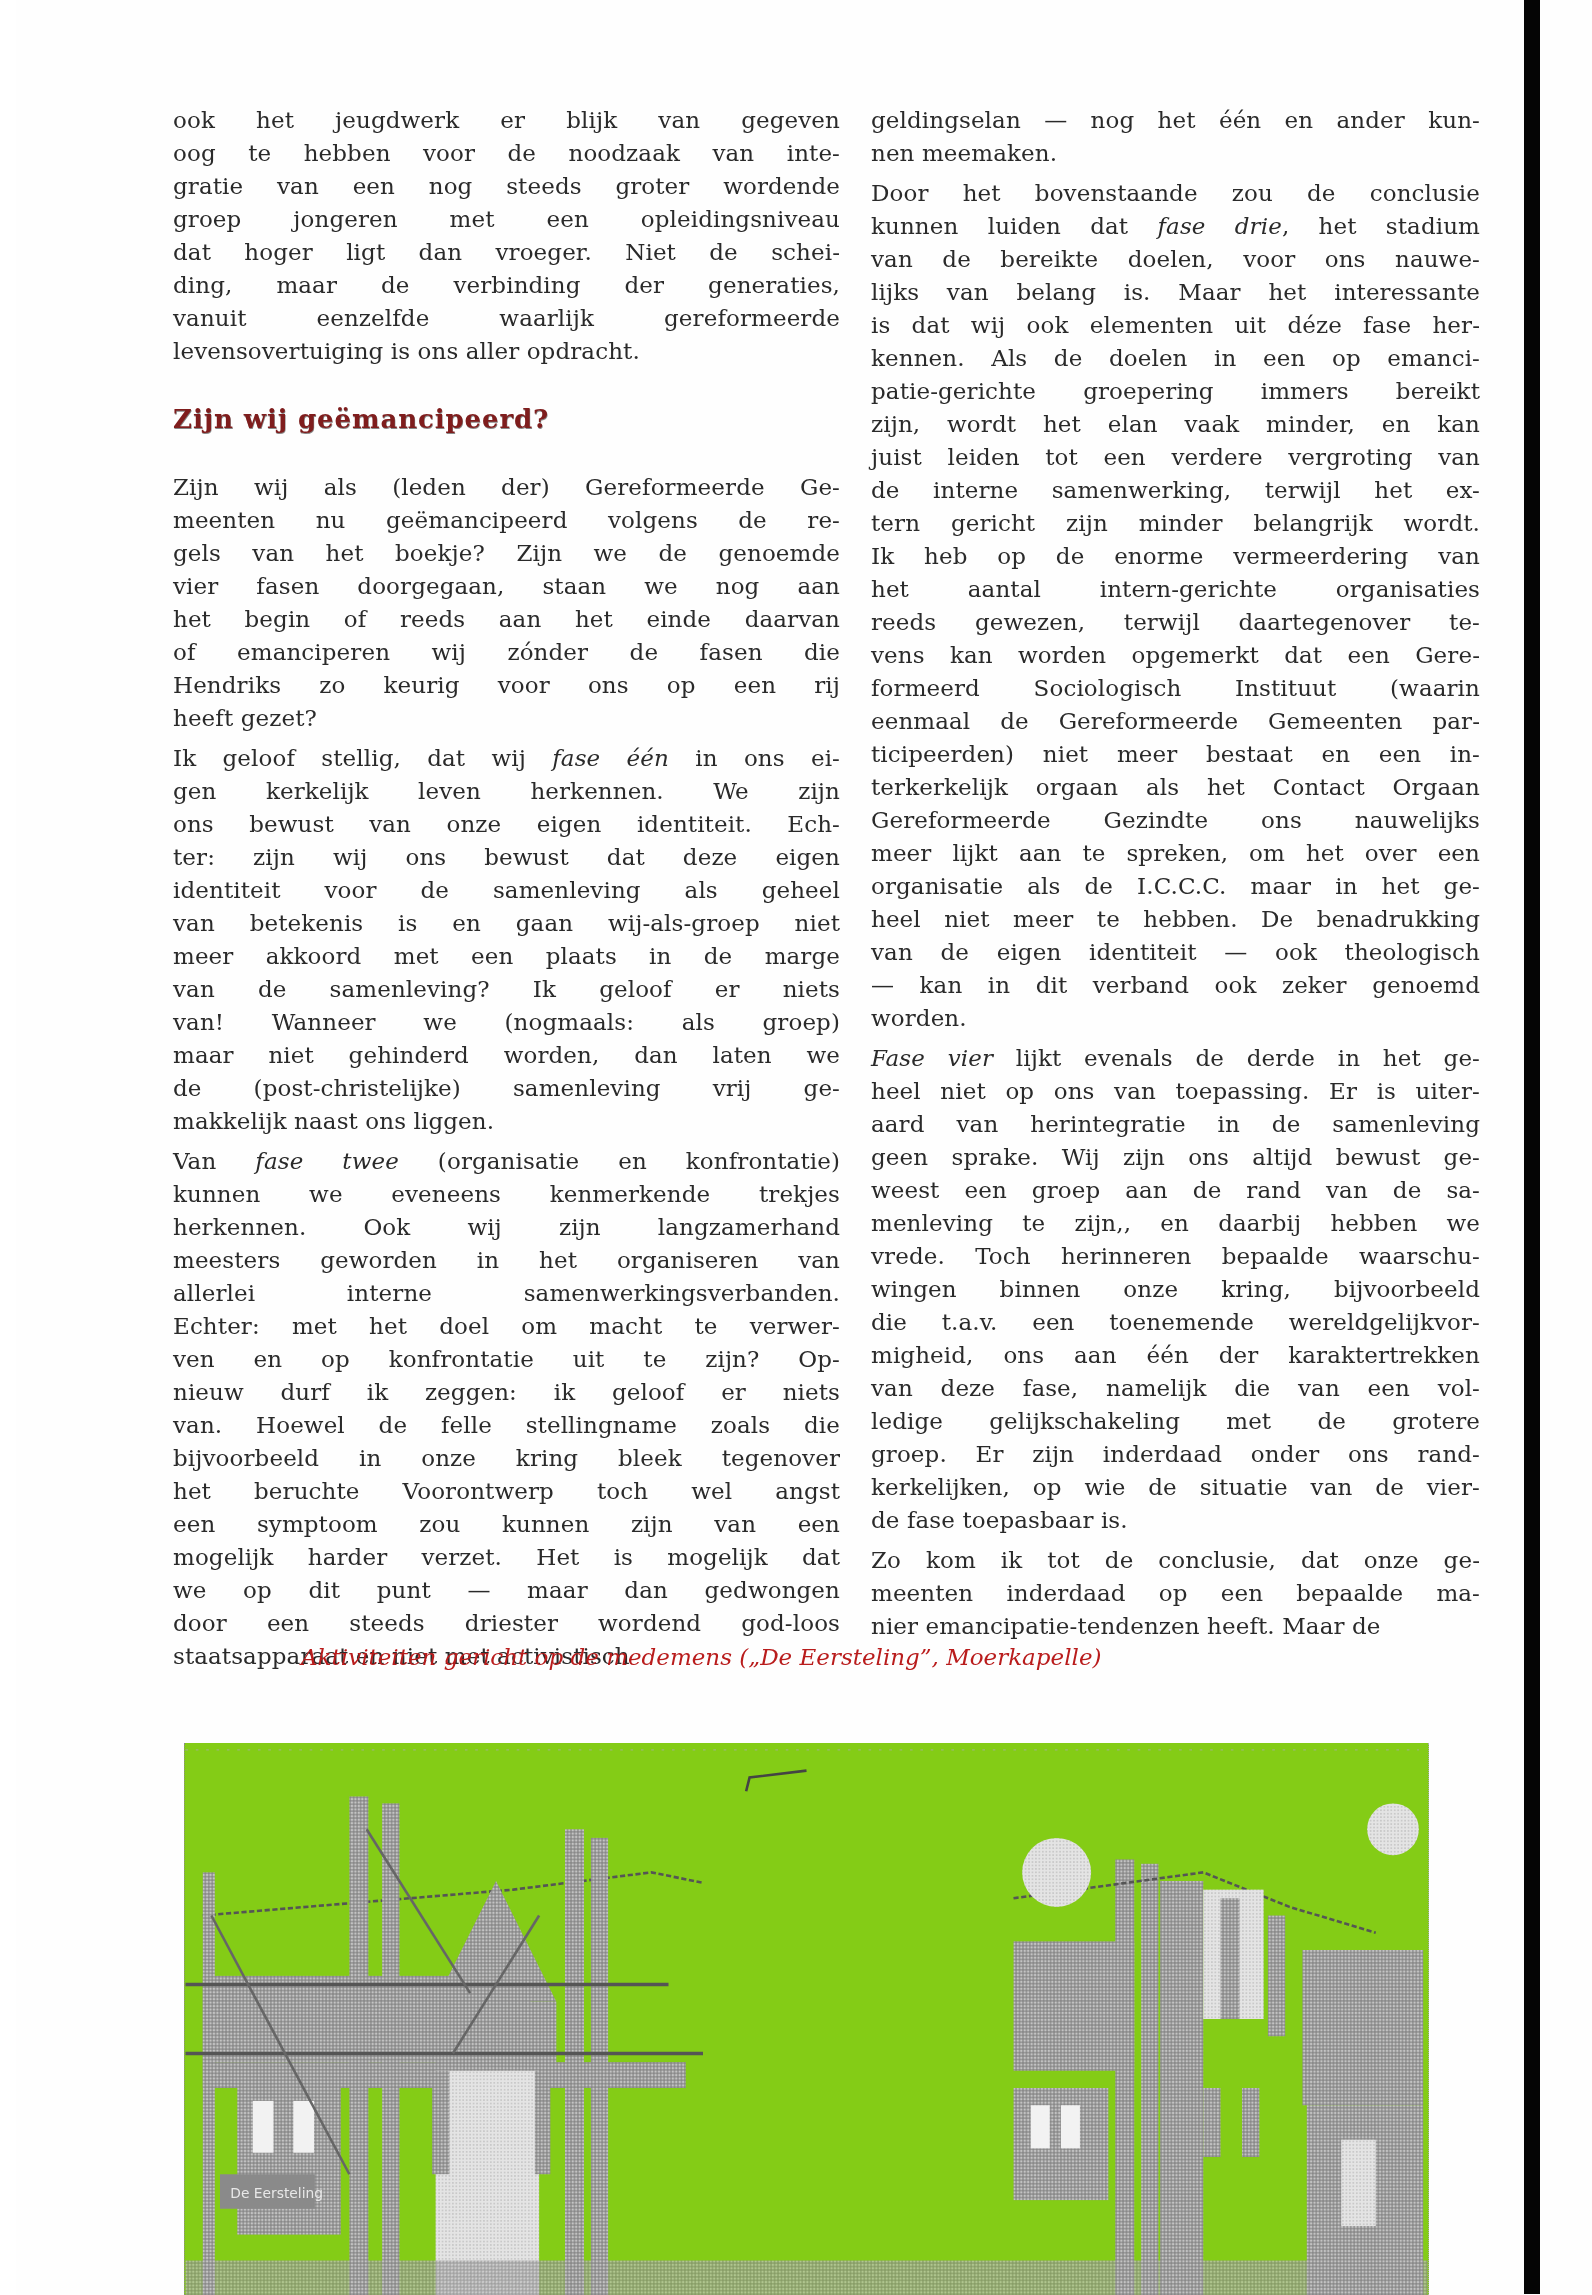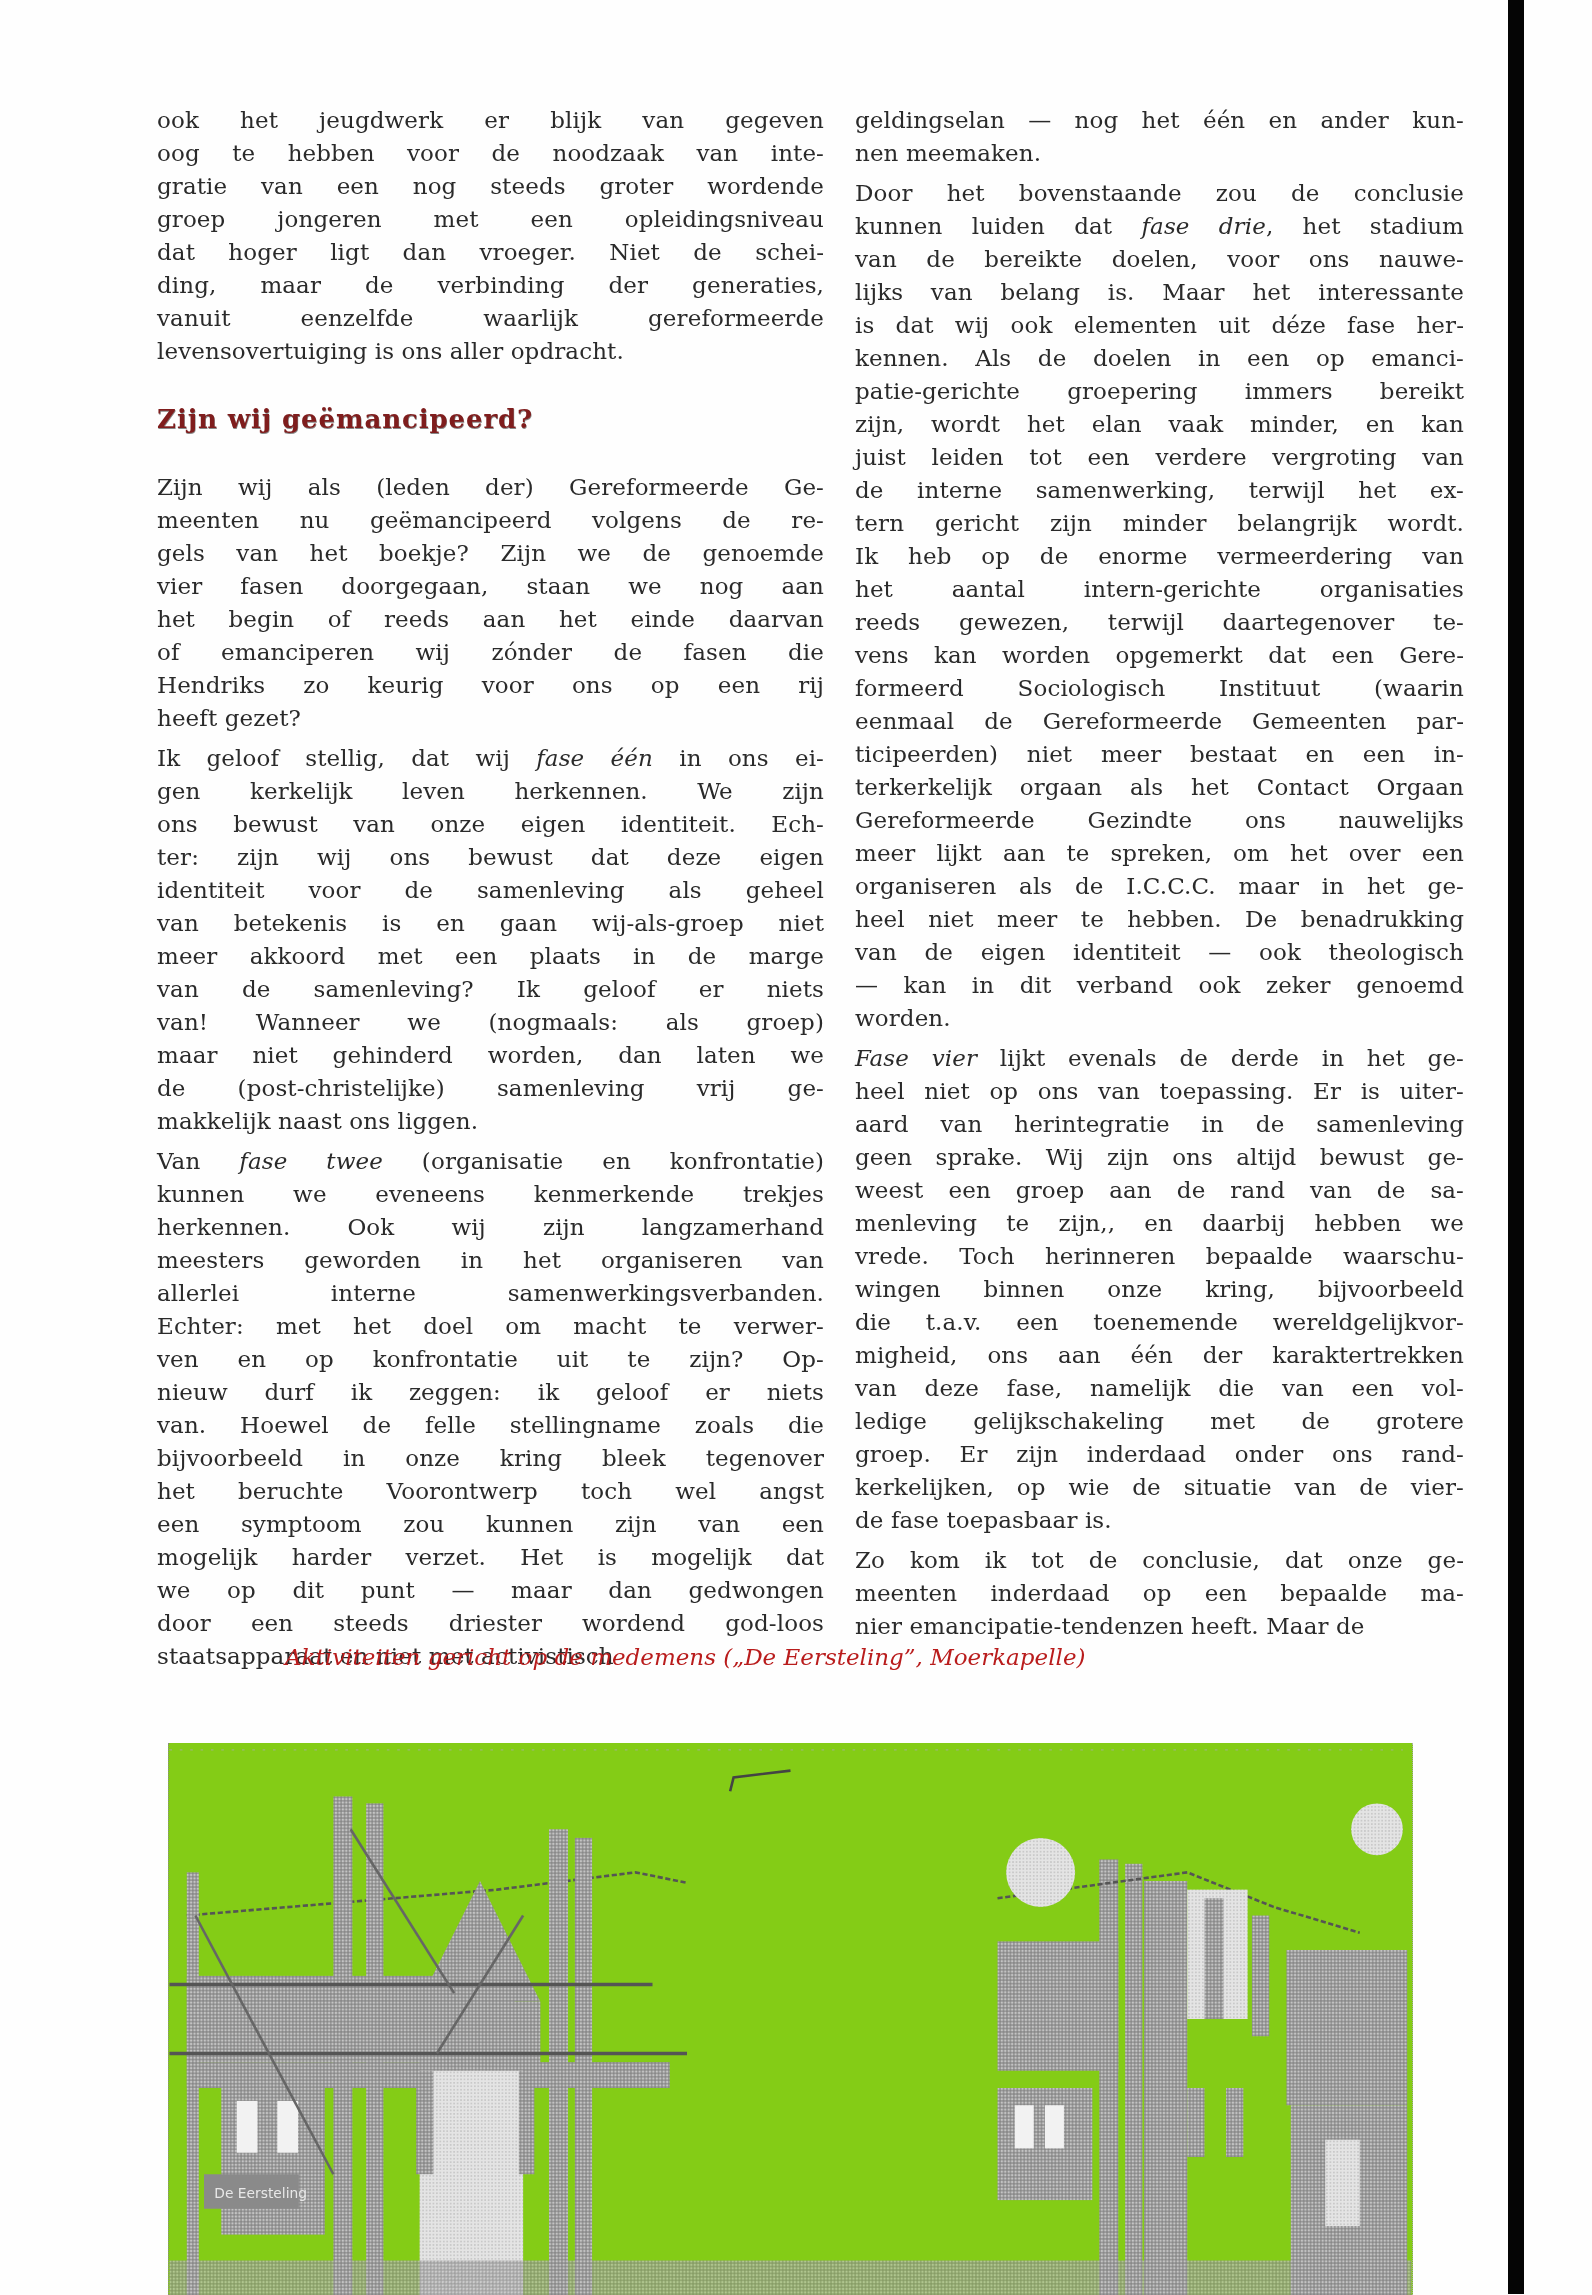--- a/index.html
+++ b/index.html
@@ -1,17 +1,17 @@
 <!DOCTYPE html>
 <html style="font-size:14px"><head>
 <meta charset="utf-8">
 <style>
   html, body { margin: 0; padding: 0; background: #ffffff; }
   body { width: 1592px; height: 2295px; position: relative; overflow: hidden; }
-  .page { position: absolute; inset: 0; background: #fefefe; }
+  .page { position: absolute; inset: 0; background: #fefefe; margin-left: 16px; }
   .col {
     position: absolute;
     font-family: "DejaVu Serif", "Liberation Serif", serif;
     font-size: 23px;
     line-height: 33px;
     color: #2a2a2a;
     text-align: justify;
     hyphens: manual;
     letter-spacing: 0.1px;
   }
@@ -143,21 +143,21 @@
           <span class="line">Ik heb op de enorme vermeerdering van</span>
           <span class="line">het aantal intern-gerichte organisaties</span>
           <span class="line">reeds gewezen, terwijl daartegenover te-</span>
           <span class="line">vens kan worden opgemerkt dat een Gere-</span>
           <span class="line">formeerd Sociologisch Instituut (waarin</span>
           <span class="line">eenmaal de Gereformeerde Gemeenten par-</span>
           <span class="line">ticipeerden) niet meer bestaat en een in-</span>
           <span class="line">terkerkelijk orgaan als het Contact Orgaan</span>
           <span class="line">Gereformeerde Gezindte ons nauwelijks</span>
           <span class="line">meer lijkt aan te spreken, om het over een</span>
-          <span class="line">organiseren als de I.C.C.C. maar in het ge-</span>
+          <span class="line">organisatie als de I.C.C.C. maar in het ge-</span>
           <span class="line">heel niet meer te hebben. De benadrukking</span>
           <span class="line">van de eigen identiteit — ook theologisch</span>
           <span class="line">— kan in dit verband ook zeker genoemd</span>
           <span class="line last">worden.</span>
         </div>
         <div class="para-gap"></div>
         <div>
           <span class="line"><em>Fase vier</em> lijkt evenals de derde in het ge-</span>
           <span class="line">heel niet op ons van toepassing. Er is uiter-</span>
           <span class="line">aard van herintegratie in de samenleving</span>

